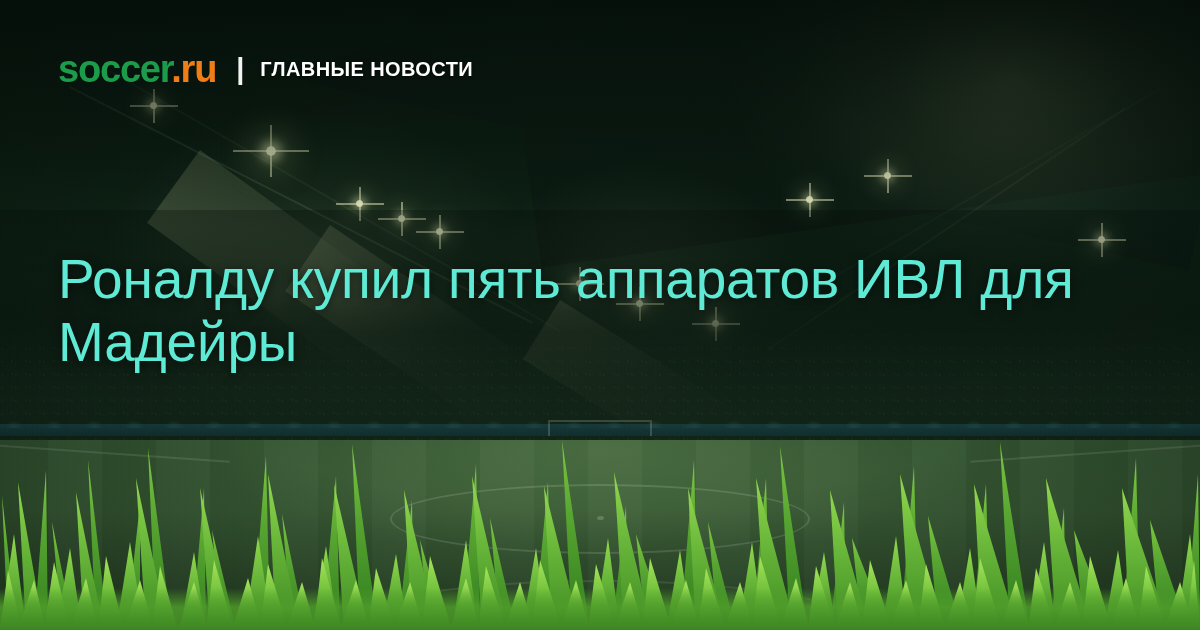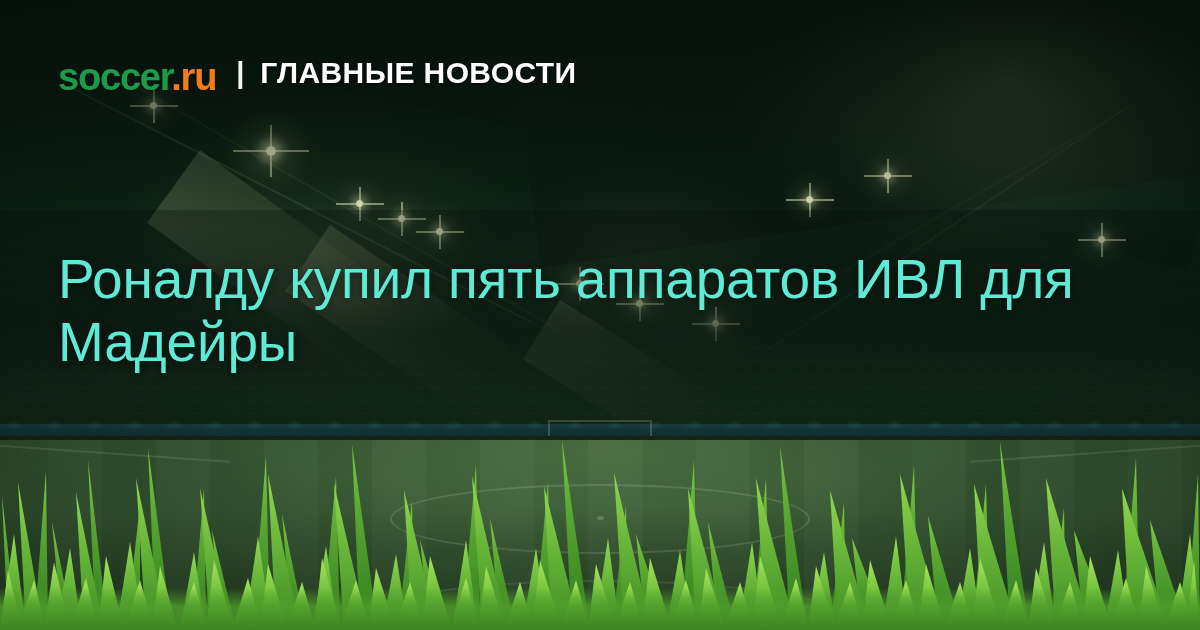--- a/index.html
+++ b/index.html
@@ -156,30 +156,30 @@
   .grass-wrap svg { display:block; width:1200px; height:200px; }
 
   
   .header {
     position:absolute; left:58px; top:50px;
     display:flex; align-items:center; gap:0;
     z-index:8;
   }
   .logo {
     font-size:38px; font-weight:bold; letter-spacing:-1.2px;
-    line-height:1; white-space:nowrap;margin-top:8px;
+    line-height:1; white-space:nowrap;
   }
   .logo-soccer { color:#1c9c4b; }
   .logo-ru { color:#f07d16; }
   .sep {
     color:#ffffff; font-size:29px; font-weight:bold; line-height:1;
     margin:0 16px 0 20px; opacity:.95;
   }
   .kicker {
-    color:#ffffff; font-size:30px; font-weight:bold; line-height:1;
+    color:#ffffff; font-size:20px; font-weight:bold; line-height:1;
     letter-spacing:.4px; white-space:nowrap;
     text-shadow:0 1px 3px rgba(0,0,0,0.55);
   }
 
   .headline {
     position:absolute; left:58px; top:248px; width:1060px;
     color:#5eead4; font-size:55px; font-weight:normal; line-height:1.14;
     letter-spacing:-0.2px;
     text-shadow:0 2px 10px rgba(0,0,0,0.55);
     z-index:8;

